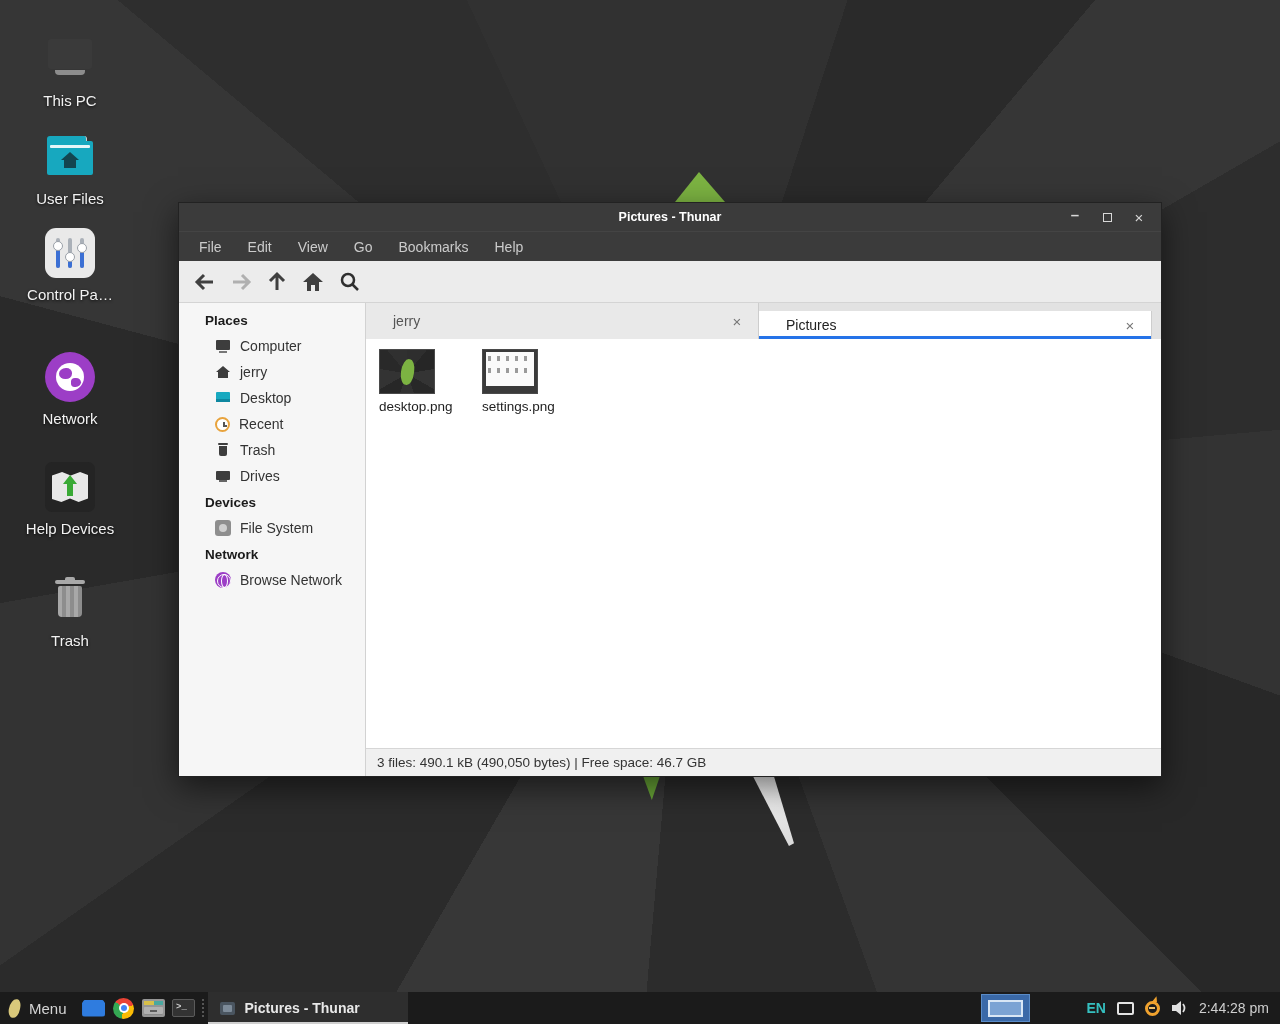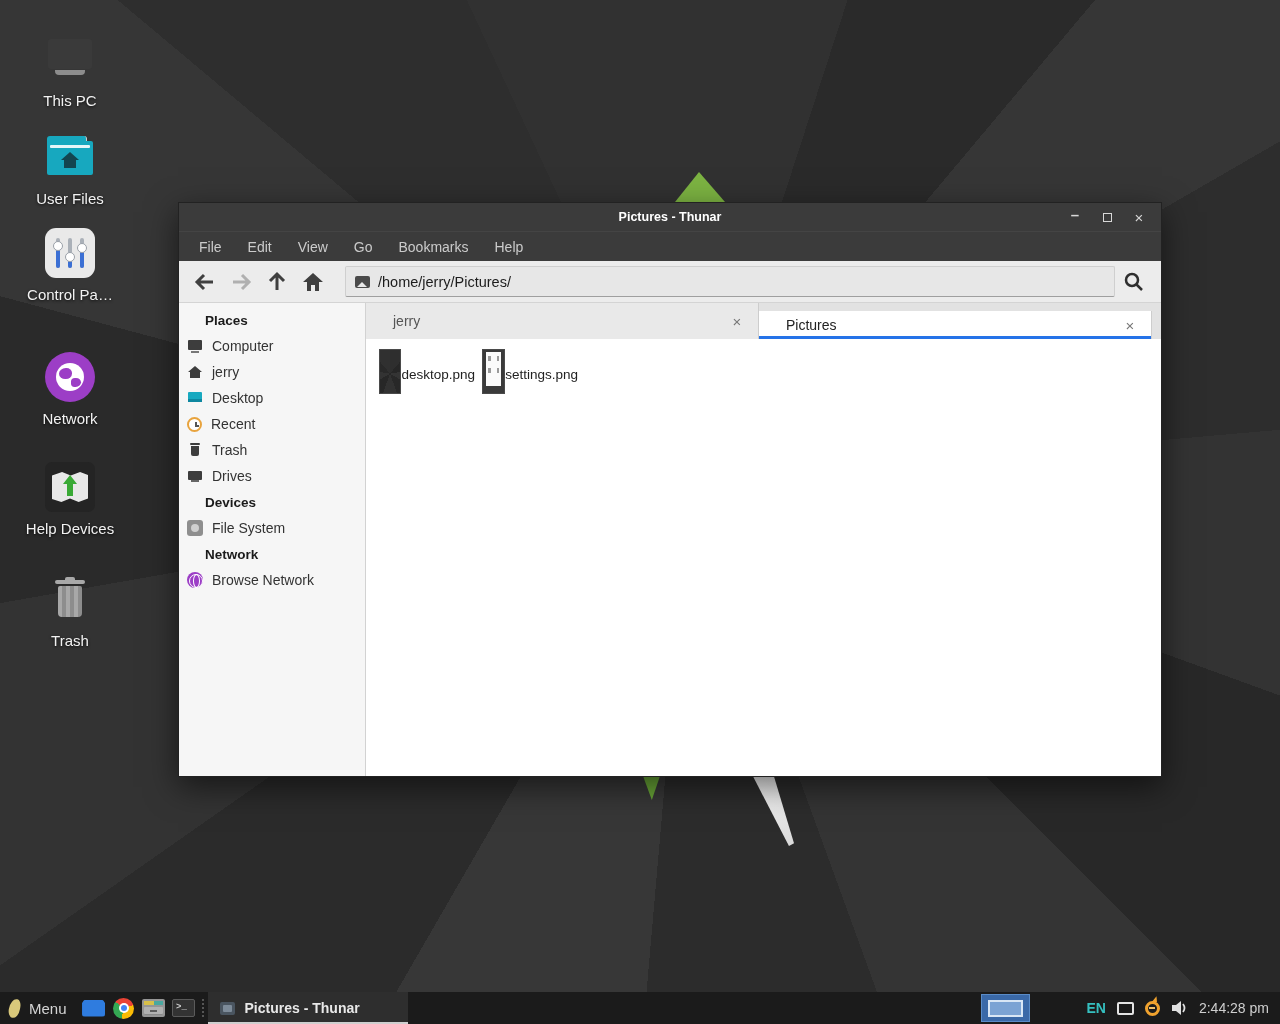--- a/index.html
+++ b/index.html
@@ -100,21 +100,21 @@
   .imgicon { width:15px; height:12px; background:#4a4a4a; border-radius:2px; position:relative; overflow:hidden; }
   .imgicon::after { content:""; position:absolute; left:2px; bottom:1px;
     border-left:5px solid transparent; border-right:5px solid transparent;
     border-bottom:5px solid #e8e8e8; }
   .searchbtn { width:38px; height:34px; display:flex; align-items:center; justify-content:center; }
 
   .wbody { flex:1; display:flex; min-height:0; }
   .sidebar { width:187px; background:#f6f6f6; border-right:1px solid #d2d2d2;
     padding-top:4px; flex:0 0 auto; }
   .srow { height:26px; display:flex; align-items:center; gap:9px;
-    padding-left:8px; font-size:14px; color:#333; }
+    padding-left:36px; font-size:14px; color:#333; }
   .shead { height:26px; display:flex; align-items:center; padding-left:10px;
     font-size:13.5px; font-weight:bold; color:#1b1b1b;margin-left:16px; }
 
   .mini { width:16px; height:16px; position:relative; flex:0 0 auto; }
   .m-computer::before { content:""; position:absolute; left:1px; top:2px;
     width:14px; height:10px; background:#3d3d3d; border-radius:1px; }
   .m-computer::after { content:""; position:absolute; left:4px; bottom:1px;
     width:8px; height:2px; background:#777; }
   .m-desktop::before { content:""; position:absolute; left:1px; top:2px;
     width:14px; height:10px; background:#18a9c0; border-radius:1px; }
@@ -149,21 +149,21 @@
     font-size:14px; color:#555; background:#e9e9e9; border-right:1px solid #cdcdcd;
     position:relative; }
   .tab .tlabel { flex:1; }
   .tab .tclose { color:#777; font-size:15px; width:18px; text-align:center; }
   .tab.active { background:#fff; color:#222;margin-top:8px; }
   .tab.active::after { content:""; position:absolute; left:0; right:0; bottom:0;
     height:3px; background:#2573e8; }
 
   .files { flex:1; background:#fff; display:flex; align-items:flex-start;
     padding:10px 0 0 13px; gap:7px; overflow:hidden; }
-  .fitem { width:96px; display:flex; flex-direction:row; align-items:center; }
+  .fitem { width:96px; display:flex; flex-direction:column; align-items:flex-start; }
   .thumb { width:56px; height:45px; position:relative; overflow:hidden;
     border:1px solid #4a4a4a; }
   .rays { background:conic-gradient(from 0deg at 50% 55%,
       #2e2e2e 0 40deg, #262626 40deg 80deg, #343434 80deg 120deg,
       #282828 120deg 160deg, #323232 160deg 200deg, #272727 200deg 240deg,
       #333 240deg 280deg, #292929 280deg 320deg, #303030 320deg 360deg); }
   .leaf { position:absolute; width:13px; height:26px; background:#7cb342;
     border-radius:55% 45% 50% 50%; transform:rotate(7deg); }
   .t-desktop .leaf { left:21px; top:9px; }
   .t-menu .leaf { left:28px; top:7px; }
@@ -352,24 +352,20 @@
     <div class="navbtn">
       <svg width="20" height="22" viewBox="0 0 20 22">
           <path d="M3 10 L10 3 L17 10 M10 3 V19" stroke="#3f3f3f" stroke-width="3" fill="none"></path>
         </svg>
     </div>
     <div class="navbtn">
       <svg width="22" height="20" viewBox="0 0 22 20">
           <path d="M11 1 L21 10 H17 V19 H13 V13 H9 V19 H5 V10 H1 Z" fill="#3f3f3f"></path>
         </svg>
     </div>
-    <div class="pathbar">
-      <span class="imgicon"></span>
-      <span class="pathtxt">/home/jerry/Pictures/</span>
-    </div>
     <div class="searchbtn">
       <svg width="22" height="22" viewBox="0 0 22 22">
           <circle cx="9" cy="9" r="6" stroke="#2f2f2f" stroke-width="2.5" fill="none"></circle>
           <path d="M13.5 13.5 L19 19" stroke="#2f2f2f" stroke-width="2.5"></path>
         </svg>
     </div>
   </div>
 
   <div class="wbody">
     <div class="sidebar">
@@ -432,20 +428,23 @@
           <span class="fname">desktop.png</span>
         </div>
         <div class="fitem">
           <div class="thumb t-settings">
               <div class="winlet"></div>
             </div>
           <span class="fname">settings.png</span>
         </div>
       </div>
 
+      <div class="statusbar">
+        <span>3 files: 490.1 kB (490,050 bytes)  |  Free space: 46.7 GB</span>
+      </div>
     </div>
   </div>
 </div>
 
 <div class="taskbar">
   <div class="menu-btn">
     <span class="mintleaf"></span>
     <span class="menu-txt">Menu</span>
   </div>
   <div class="launcher">

